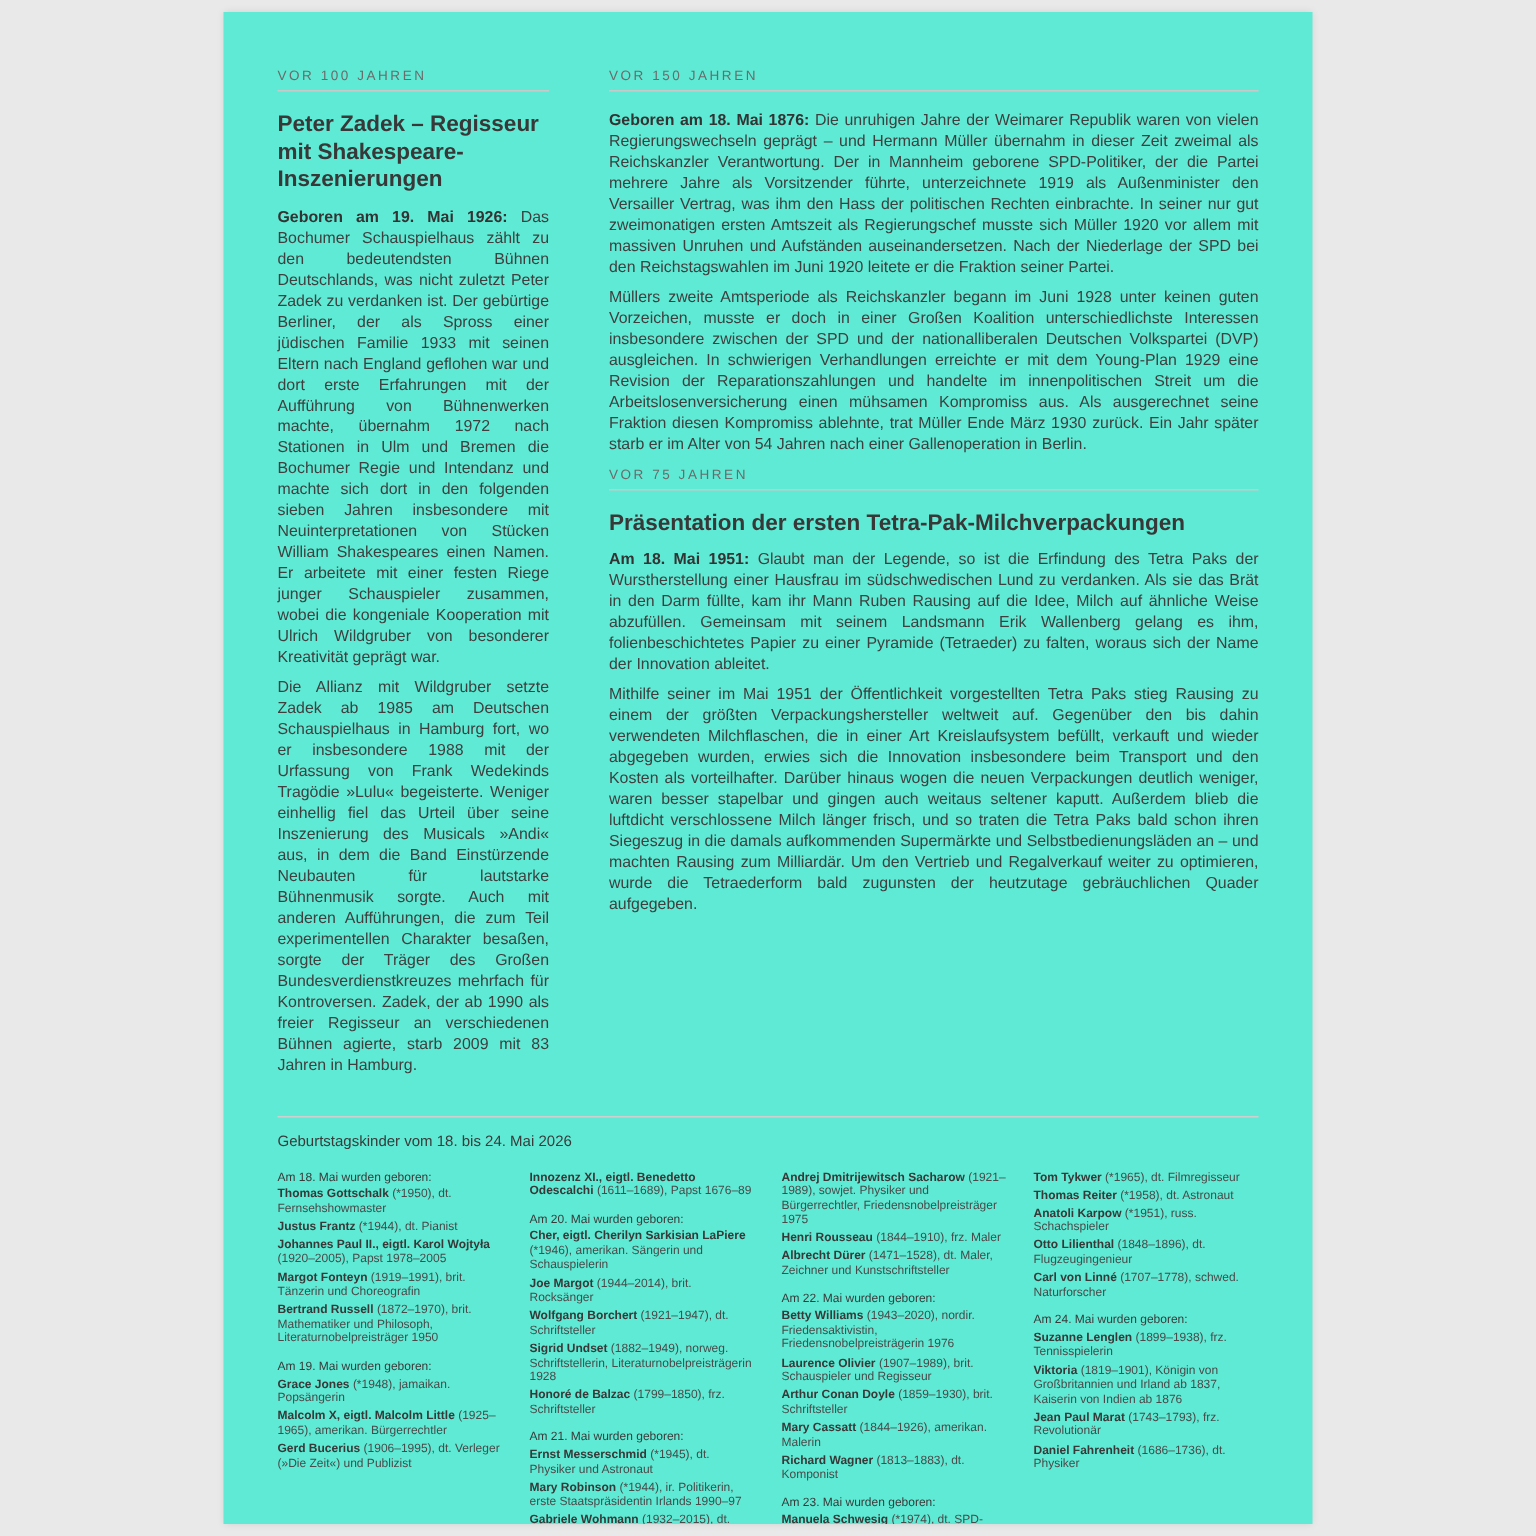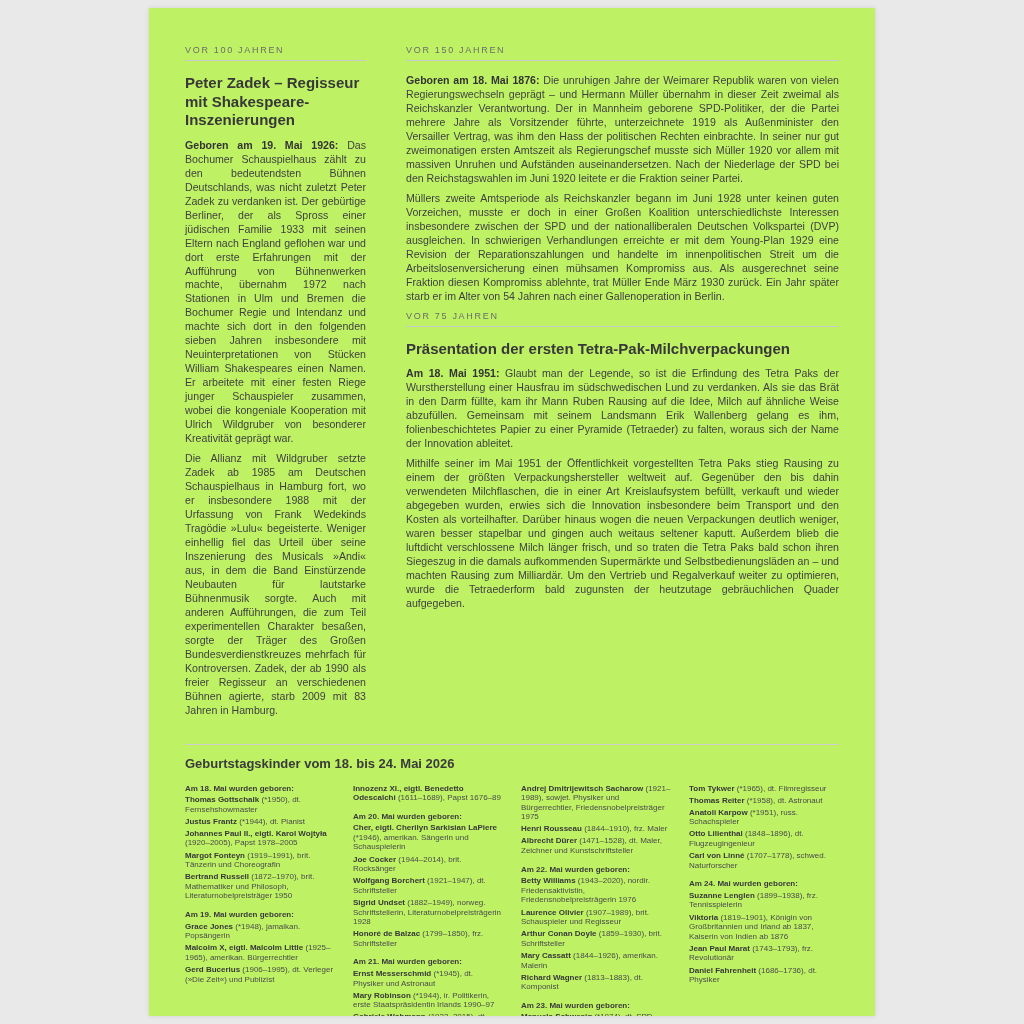--- a/index.html
+++ b/index.html
@@ -6,21 +6,21 @@
   html, body { background:#e9e9e9; }
   body {
     width:1024px; height:1024px;
     font-family:"Liberation Sans","DejaVu Sans",sans-serif;
     color:#3f3f3f;
     overflow:hidden;
   }
   .sheet {
     width:726px; height:1008px;
     margin:8px auto;
-    background:#bef264;
+    background:#5eead4;
     box-shadow:0 0 5px rgba(0,0,0,0.10);
     padding:37px 36px 28px;
     overflow:hidden;
   }
   .articles { display:flex; gap:40px; }
   .col-left  { width:181px; flex:none; }
   .col-right { flex:1; min-width:0; }
 
   .era {
     font-size:9px;
@@ -49,30 +49,30 @@
   .art-body p + p { margin-top:6px; }
   .art-body strong { color:#333; }
   .article-block.second { margin-top:7px; }
 
   .bdays {
     margin-top:26px;
     border-top:1px solid #cfcfcf;
     padding-top:11px;
   }
   .bdays-title {
-    font-size:13px;
-    font-weight:700;
+    font-size:10px;
+    font-weight:400;
     color:#3a3a3a;
     margin-bottom:13px;
   }
   .bday-cols { display:flex; gap:18px; }
   .bday-col  { flex:1; min-width:0; }
   .bday-col p { font-size:8px; line-height:9.6px; }
   .bday-heading {
-    font-weight:bold;
+    font-weight:normal;
     color:#3a3a3a;
     margin:9px 0 2px;
   }
   .bday-col .bday-heading:first-child { margin-top:0; }
   .bday-entry { color:#4a4a4a; margin-bottom:2.5px; }
   .bday-entry strong { color:#383838; }
 </style>
 </head>
 <body>
 
@@ -122,21 +122,21 @@
           <p class="bday-entry"><strong>Bertrand Russell </strong>(1872–1970), brit. Mathematiker und Philosoph, Literaturnobelpreisträger 1950</p>
           <p class="bday-heading">Am 19. Mai wurden geboren:</p>
           <p class="bday-entry"><strong>Grace Jones </strong>(*1948), jamaikan. Popsängerin</p>
           <p class="bday-entry"><strong>Malcolm X, eigtl. Malcolm Little </strong>(1925–1965), amerikan. Bürgerrechtler</p>
           <p class="bday-entry"><strong>Gerd Bucerius </strong>(1906–1995), dt. Verleger (»Die Zeit«) und Publizist</p>
         </div>
       <div class="bday-col">
           <p class="bday-entry"><strong>Innozenz XI., eigtl. Benedetto Odescalchi </strong>(1611–1689), Papst 1676–89</p>
           <p class="bday-heading">Am 20. Mai wurden geboren:</p>
           <p class="bday-entry"><strong>Cher, eigtl. Cherilyn Sarkisian LaPiere </strong>(*1946), amerikan. Sängerin und Schauspielerin</p>
-          <p class="bday-entry"><strong>Joe Cocker </strong>(1944–2014), brit. Rocksänger</p>
+          <p class="bday-entry"><strong>Joe Margot </strong>(1944–2014), brit. Rocksänger</p>
           <p class="bday-entry"><strong>Wolfgang Borchert </strong>(1921–1947), dt. Schriftsteller</p>
           <p class="bday-entry"><strong>Sigrid Undset </strong>(1882–1949), norweg. Schriftstellerin, Literaturnobelpreisträgerin 1928</p>
           <p class="bday-entry"><strong>Honoré de Balzac </strong>(1799–1850), frz. Schriftsteller</p>
           <p class="bday-heading">Am 21. Mai wurden geboren:</p>
           <p class="bday-entry"><strong>Ernst Messerschmid </strong>(*1945), dt. Physiker und Astronaut</p>
           <p class="bday-entry"><strong>Mary Robinson </strong>(*1944), ir. Politikerin, erste Staatspräsidentin Irlands 1990–97</p>
           <p class="bday-entry"><strong>Gabriele Wohmann </strong>(1932–2015), dt. Schriftstellerin</p>
         </div>
       <div class="bday-col">
           <p class="bday-entry"><strong>Andrej Dmitrijewitsch Sacharow </strong>(1921–1989), sowjet. Physiker und Bürgerrechtler, Friedensnobelpreisträger 1975</p>

